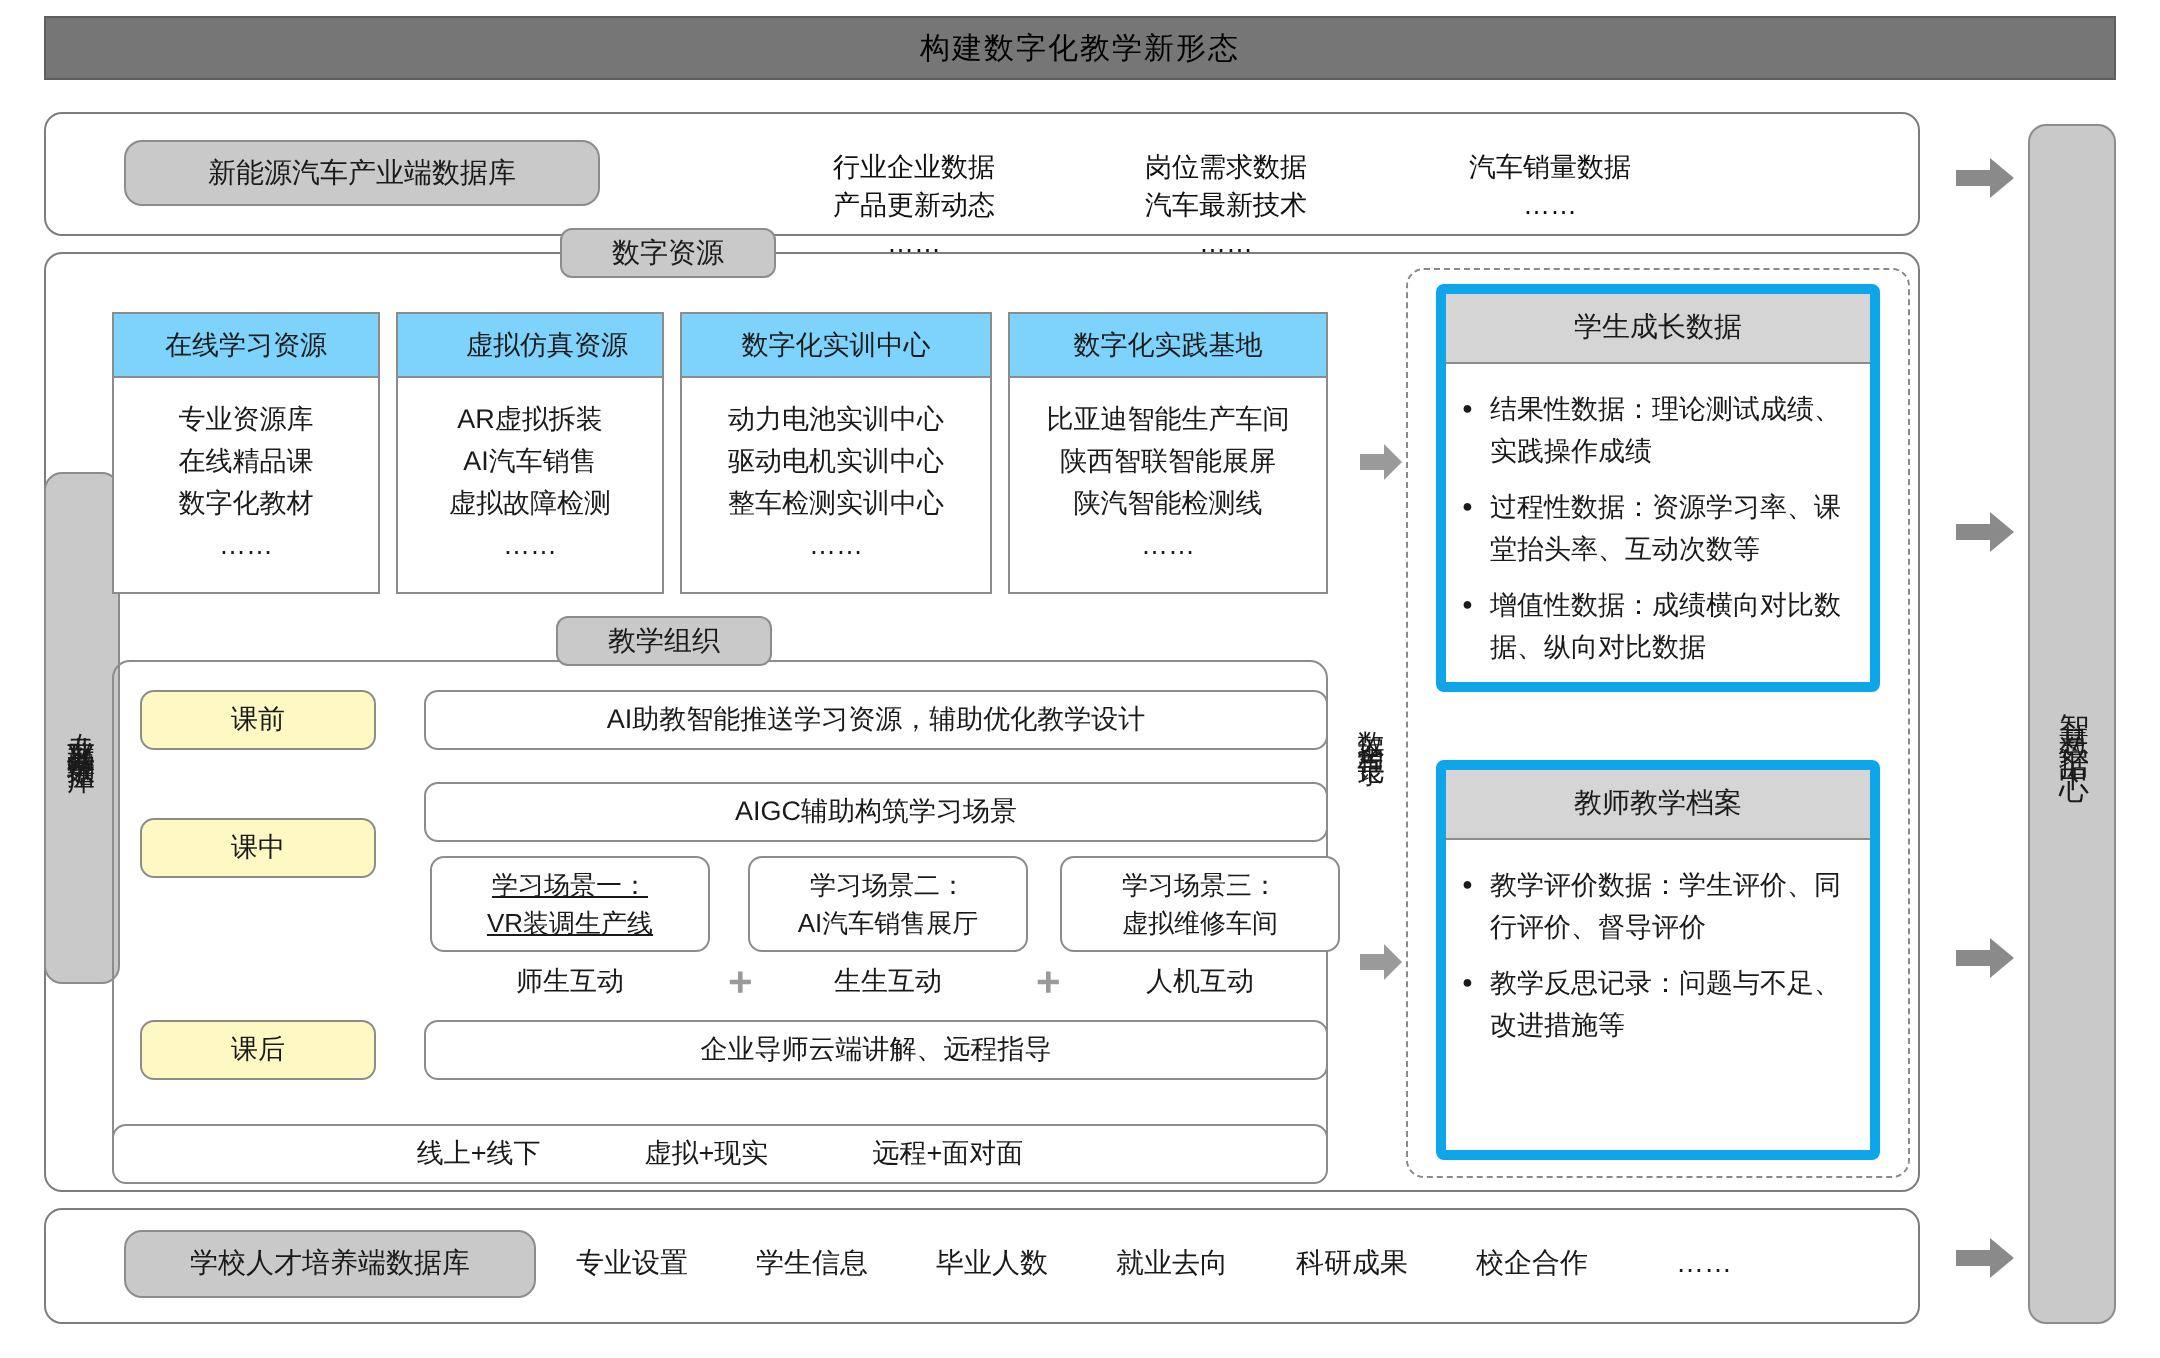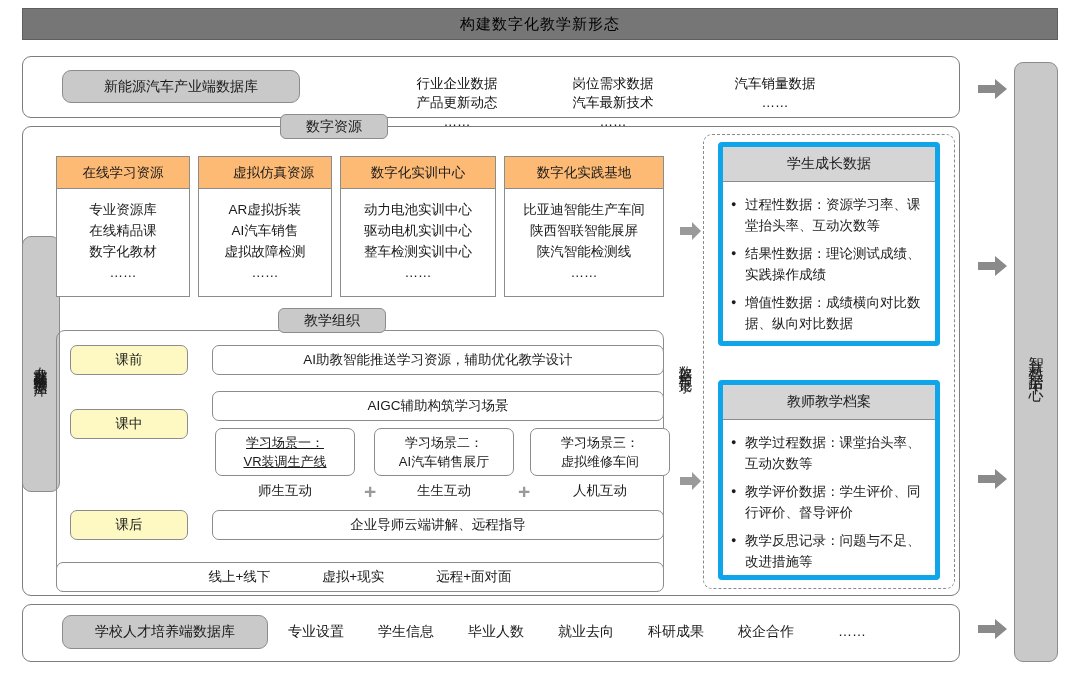--- a/index.html
+++ b/index.html
@@ -155,21 +155,21 @@
     text-align: center;
     font-size: 13.5px;
     line-height: 19px;
     color: #111;
   }
 
   
   .res-head {
     position: absolute;
     box-sizing: border-box;
-    background: #fdba74;
+    background: #7dd3fc;
     border: 1px solid #8c8c8c;
     display: flex;
     align-items: center;
     justify-content: center;
     font-size: 13.5px;
     height: 33px;
   }
   .res-body {
     position: absolute;
     box-sizing: border-box;
@@ -438,30 +438,29 @@
 
   <div id="data-record">
     <span class="vtext">数据全程记录</span>
   </div>
 
   <div id="right-panel"></div>
 
   <div class="panel-card" style="left:718px; top:142px; width:222px; height:204px;">
     <div class="panel-head">学生成长数据</div>
     <ul class="panel-list">
+      <li>结果性数据：理论测试成绩、实践操作成绩</li>
       <li>过程性数据：资源学习率、课堂抬头率、互动次数等</li>
-      <li>结果性数据：理论测试成绩、实践操作成绩</li>
       <li>增值性数据：成绩横向对比数据、纵向对比数据</li>
     </ul>
   </div>
 
   <div class="panel-card" style="left:718px; top:380px; width:222px; height:200px;">
     <div class="panel-head">教师教学档案</div>
     <ul class="panel-list">
-      <li>教学过程数据：课堂抬头率、互动次数等</li>
       <li>教学评价数据：学生评价、同行评价、督导评价</li>
       <li>教学反思记录：问题与不足、改进措施等</li>
     </ul>
   </div>
 
   <div class="box gray-fill rounded" id="db-school">学校人才培养端数据库</div>
   <div class="bottom-item" style="left:288px;">专业设置</div>
   <div class="bottom-item" style="left:378px;">学生信息</div>
   <div class="bottom-item" style="left:468px;">毕业人数</div>
   <div class="bottom-item" style="left:558px;">就业去向</div>

